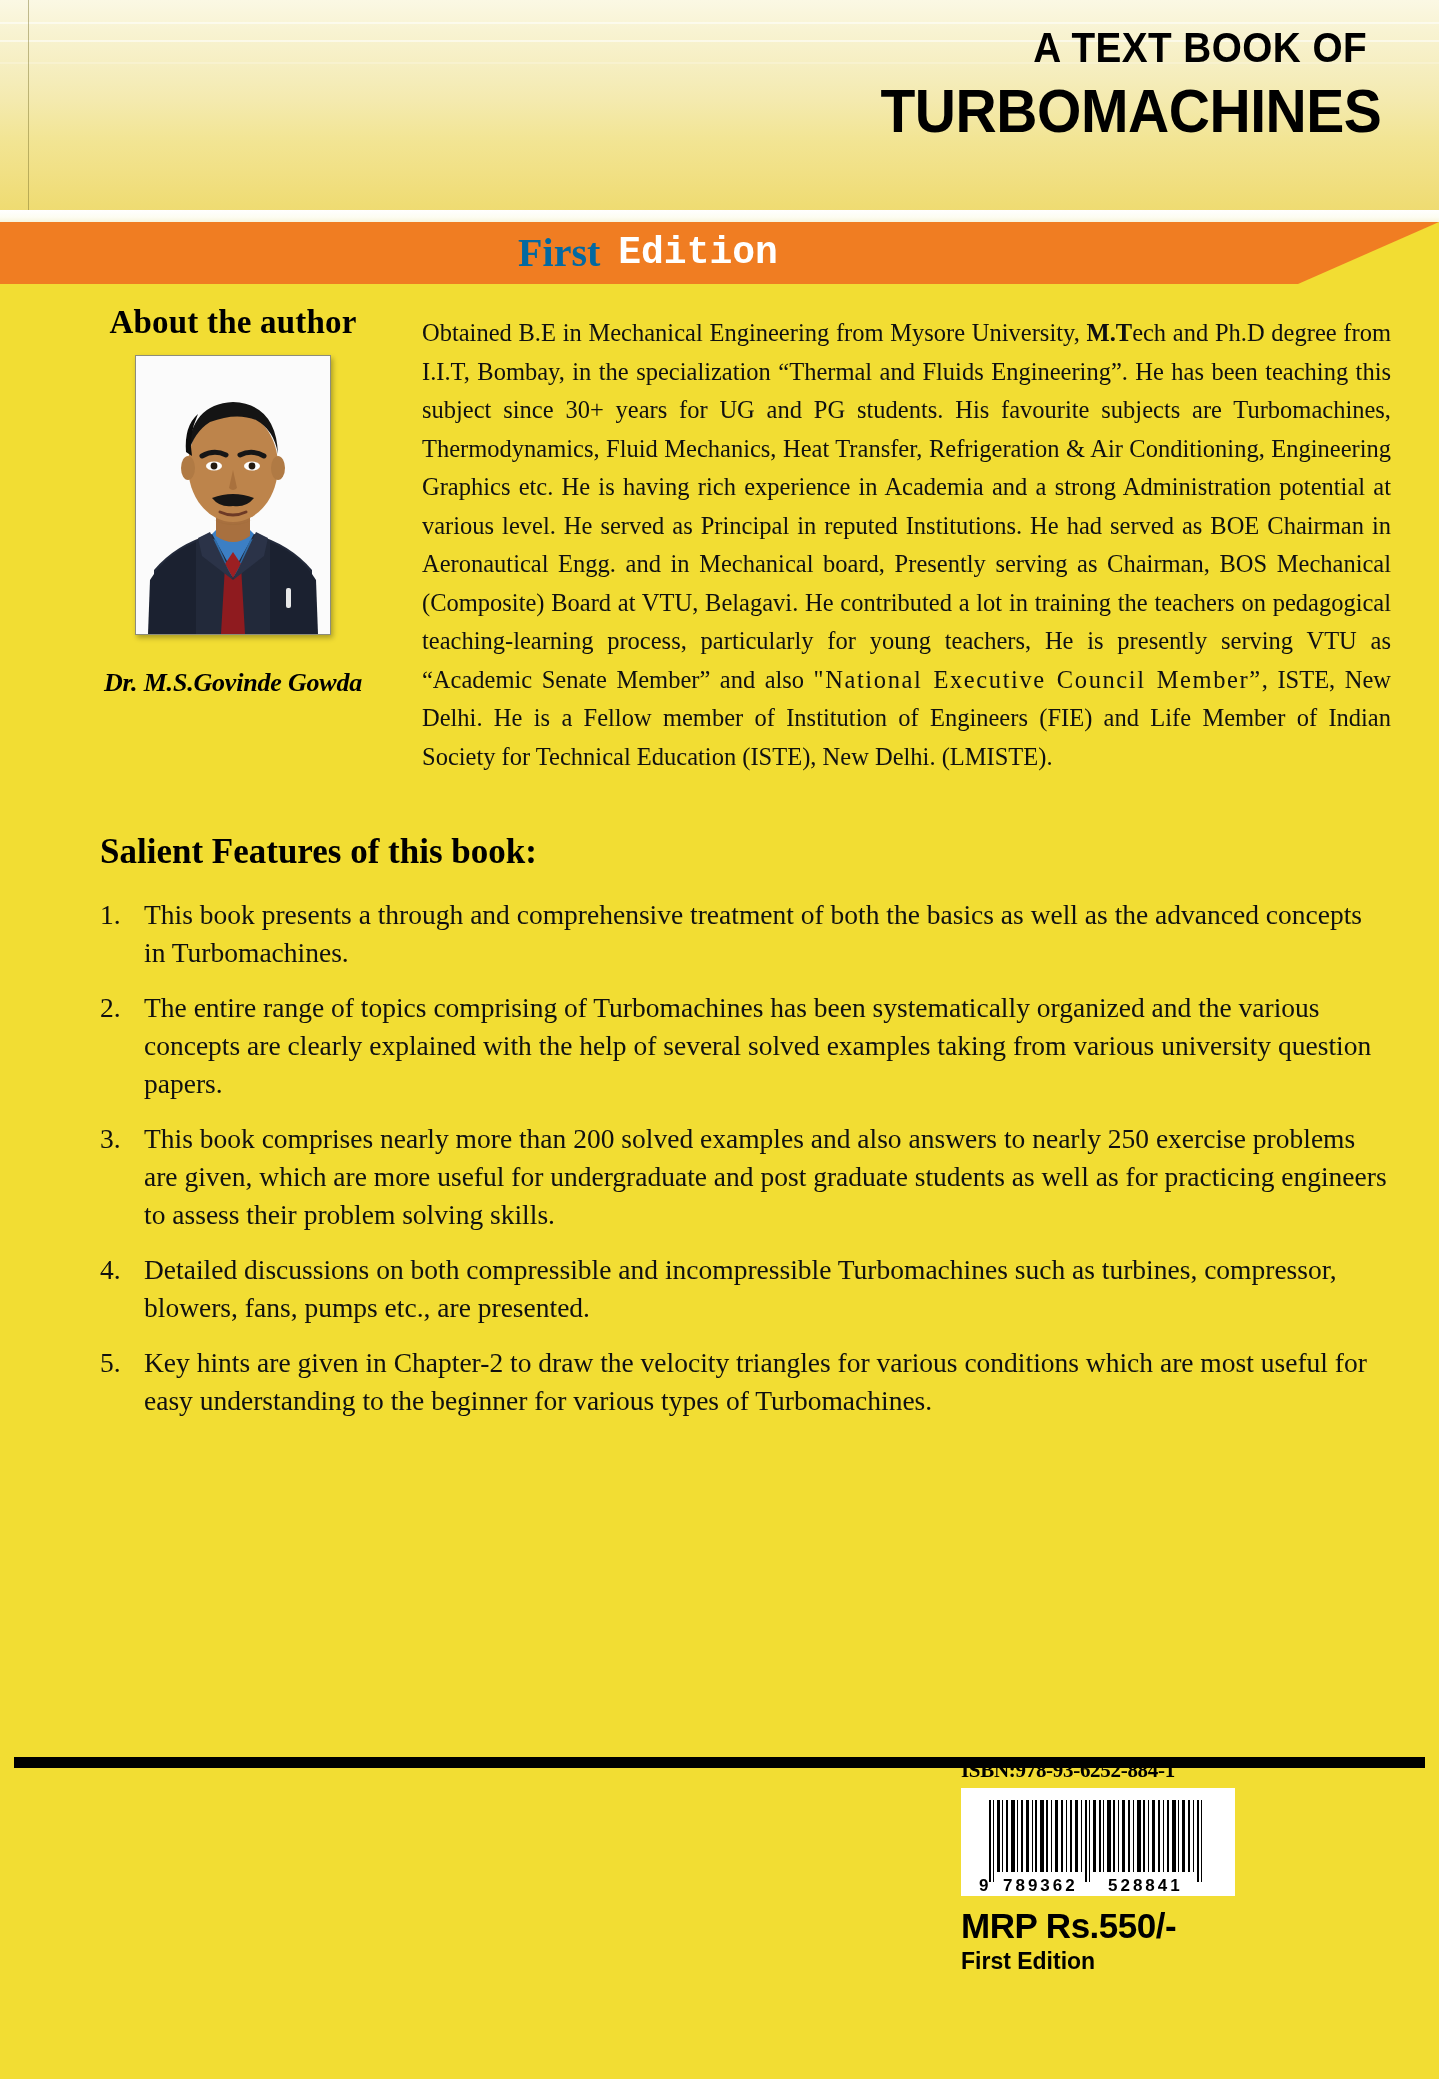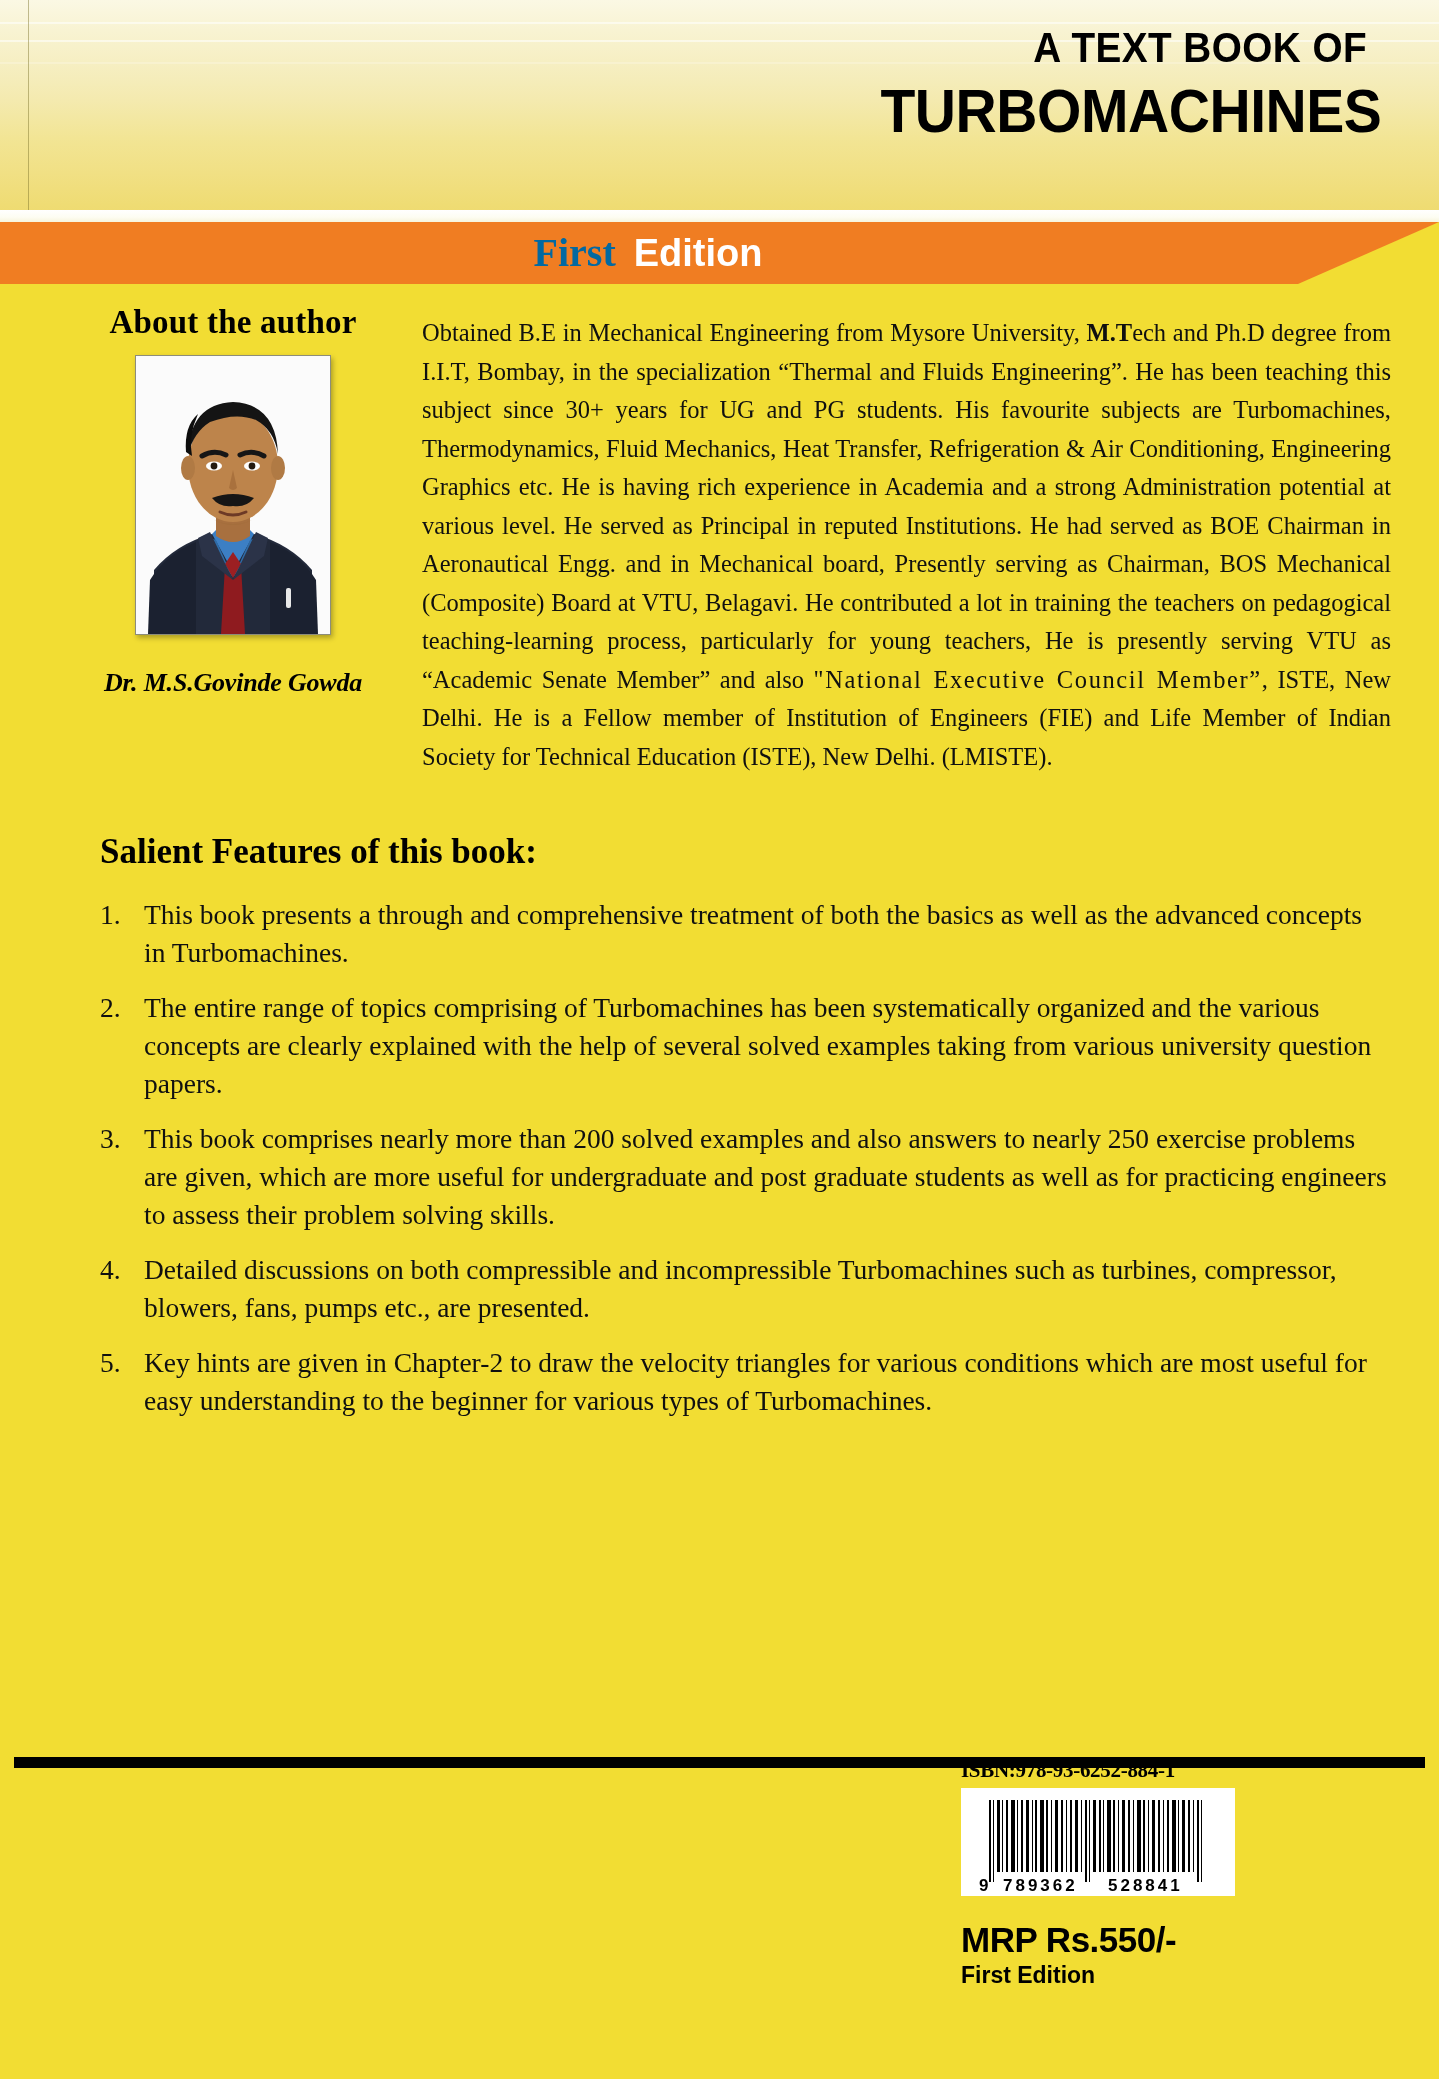--- a/index.html
+++ b/index.html
@@ -108,21 +108,21 @@
     z-index: 3;
   }
   .edition-first {
     font-family: "Liberation Serif", serif;
     font-weight: bold;
     font-size: 40px;
     color: #0369a1;
     line-height: 1;
   }
   .edition-word {
-    font-family: Liberation Sans, sans-serif;
+    font-family: Liberation Mono, monospace;
     font-weight: bold;
     font-size: 38px;
     color: #FFFFFF;
     line-height: 1;
   }
 
   
   .author-section {
     position: relative;
     display: flex;
@@ -238,21 +238,21 @@
     background: #FFFFFF;
     padding: 8px 12px 2px 12px;
     display: inline-block;
   }
   .barcode-svg { display: block; }
   .mrp {
     font-family: "Liberation Sans", sans-serif;
     font-weight: bold;
     font-size: 35px;
     color: #000;
-    margin-top: 20px;
+    margin-top: 6px;
     letter-spacing: -0.5px;
   }
   .mrp-edition {
     font-family: "Liberation Sans", sans-serif;
     font-weight: bold;
     font-size: 23px;
     color: #000;
     margin-top: 2px;
   }
 </style>

